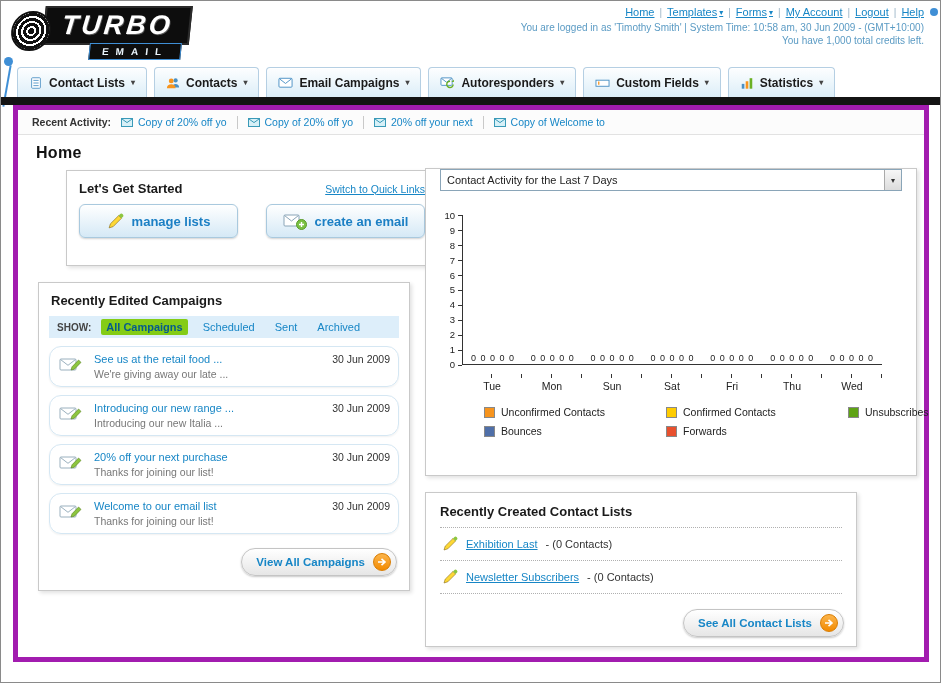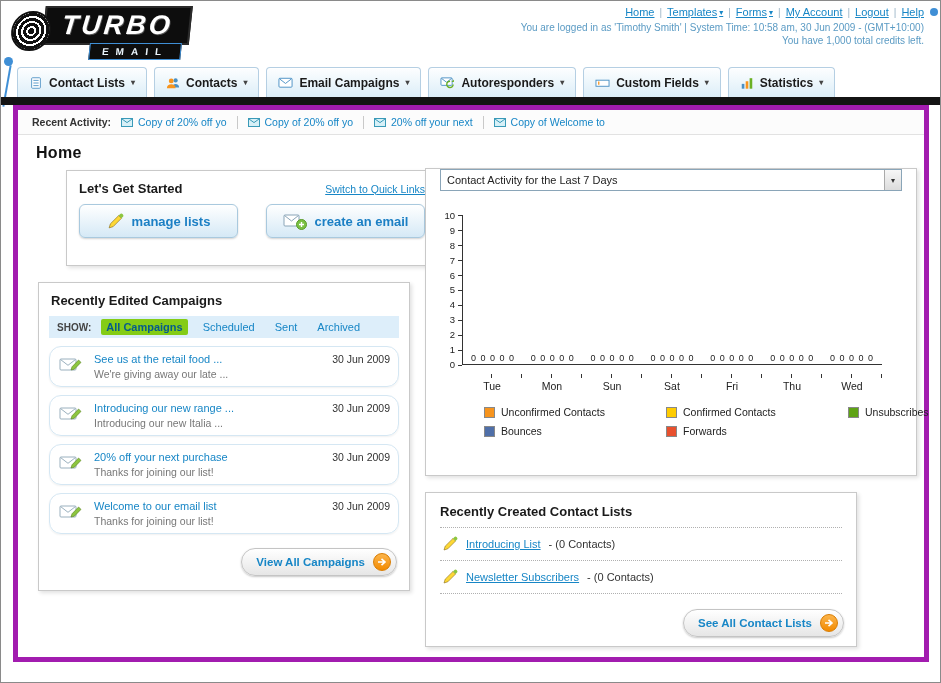--- a/index.html
+++ b/index.html
@@ -464,21 +464,21 @@
 
     <section class="panel cl-panel">
       <div class="panel-title">Recently Created Contact Lists</div>
       <div class="cl-dotted"></div>
 
       <div class="cl-item">
         <svg width="16" height="16" viewBox="0 0 16 16">
             <path d="M2 14l1.2-3.8L11 2.4l2.6 2.6L5.8 12.8z" fill="#fdd835" stroke="#8a6d1a" stroke-width="0.6"></path>
             <path d="M11 2.4l2.6 2.6 1.2-1.2a1.3 1.3 0 0 0-2.6-2.6z" fill="#8dc63f"></path>
           </svg>
-        <a class="cl-name">Introducing List</a>
+        <a class="cl-name">Exhibition Last</a>
         <span class="cl-detail">- (0 Contacts)</span>
       </div>
 
       <div class="cl-item">
         <svg width="16" height="16" viewBox="0 0 16 16">
             <path d="M2 14l1.2-3.8L11 2.4l2.6 2.6L5.8 12.8z" fill="#fdd835" stroke="#8a6d1a" stroke-width="0.6"></path>
             <path d="M11 2.4l2.6 2.6 1.2-1.2a1.3 1.3 0 0 0-2.6-2.6z" fill="#8dc63f"></path>
           </svg>
         <a class="cl-name">Newsletter Subscribers</a>
         <span class="cl-detail">- (0 Contacts)</span>

